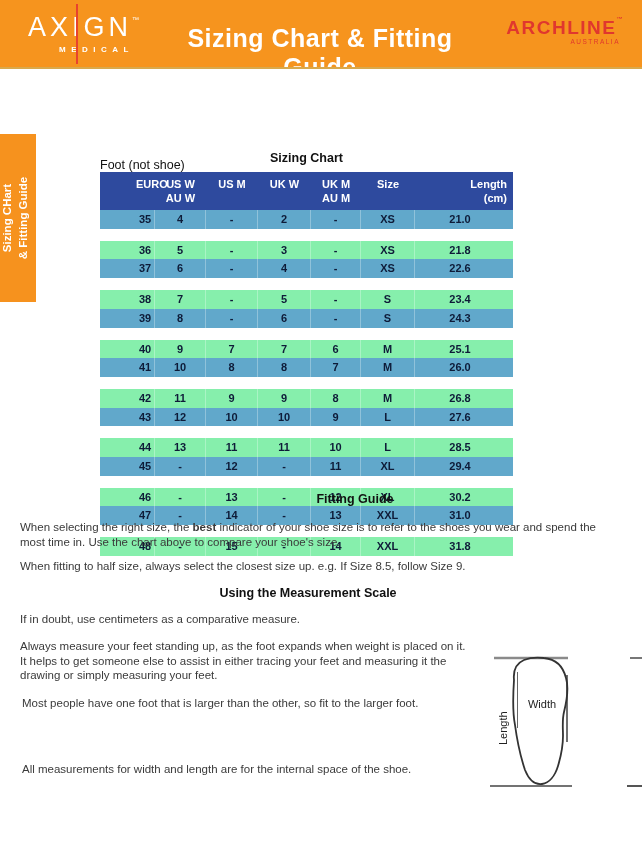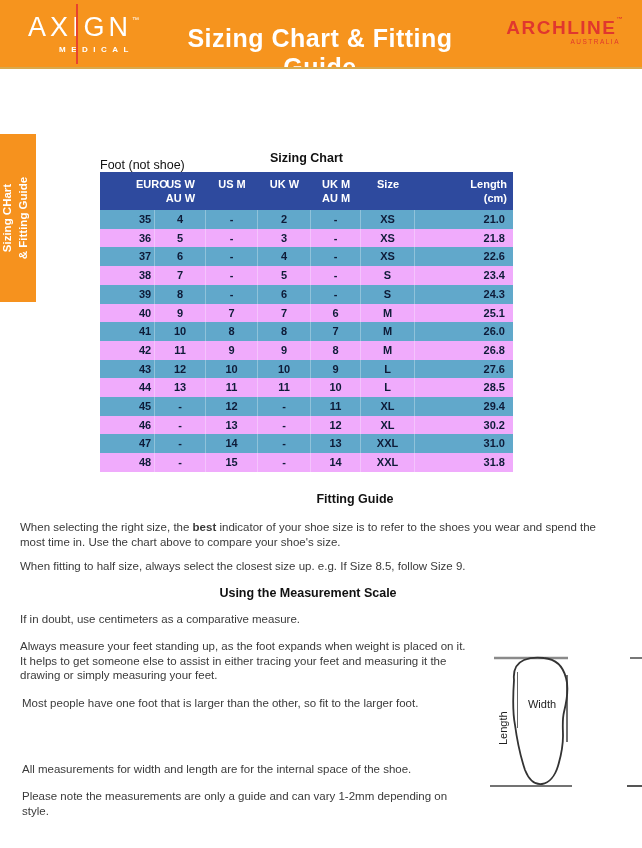--- a/index.html
+++ b/index.html
@@ -35,26 +35,26 @@
     font-size:12.5px; font-weight:bold; color:#111; }
   .foot-note { position:absolute; left:100px; top:158px; width:411px; text-align:left;
     font-size:12.5px; font-weight:normal; color:#111; }
 
   
   .sizing-table { position:absolute; left:100px; top:172px; width:413px; }
   .thead { display:flex; background:#2E4A9E; height:38px; }
   .th { color:#fff; font-weight:bold; font-size:11px; text-align:center; padding-top:5px; line-height:1.3; }
   .trow { display:flex; height:18.71px; }
   .trow.odd  { background:#61A8CB; }
-  .trow.even { background:#f0abfc; }
+  .trow.even { background:#86efac;margin-top:12px; }
   .td { font-size:11px; font-weight:bold; color:#0E1B38; text-align:center; line-height:18.71px;
     border-right:1px solid rgba(255,255,255,0.30); }
   .td:last-child { border-right:none; }
   .c0{width:55px;padding-left:36px;} .c1{width:51px;} .c2{width:52px;} .c3{width:53px;} .c4{width:50px;} .c5{width:54px;}
-  .c6{width:98px; text-align:right; padding-right:8px;}
+  .c6{width:98px; text-align:center; padding-right:8px;}
   .th.c6 { text-align:right; padding-right:6px; }
 
   
   .h2 { position:absolute; width:616px; text-align:center; font-size:12.5px; font-weight:bold; color:#111; }
   .para { position:absolute; font-size:11.5px; color:#3A3A3A; line-height:14.5px; }
 
   
   .foot-diagram { position:absolute; left:487px; top:650px; width:155px; height:145px; }
   .tick { position:absolute; background:#777; }
 
@@ -247,21 +247,20 @@
 
   <div class="h2" style="top:492px;margin-left:47px;">Fitting Guide</div>
   <div class="para" style="left:20px; top:520px; width:603px;"><span>When selecting the right size, the </span><b>best</b><span> indicator of your shoe size is to refer to the shoes you wear and spend the most time in. Use the chart above to compare your shoe's size.</span></div>
   <div class="para" style="left:20px; top:559px; width:600px;">When fitting to half size, always select the closest size up. e.g. If Size 8.5, follow Size 9.</div>
 
   <div class="h2" style="top:586px;">Using the Measurement Scale</div>
   <div class="para" style="left:20px; top:612px; width:580px;">If in doubt, use centimeters as a comparative measure.</div>
   <div class="para" style="left:20px; top:639px; width:452px;">Always measure your feet standing up, as the foot expands when weight is placed on it. It helps to get someone else to assist in either tracing your feet and measuring it the drawing or simply measuring your feet.</div>
   <div class="para" style="left:22px; top:696px; width:470px;">Most people have one foot that is larger than the other, so fit to the larger foot.</div>
   <div class="para" style="left:22px; top:762px; width:470px;">All measurements for width and length are for the internal space of the shoe.</div>
-  <div class="para" style="left:22px; top:789px; width:450px;">Please note the measurements are only a guide and can vary 1-2mm depending on style.</div>
 
   <div class="foot-diagram">
     <svg width="155" height="145" viewBox="0 0 155 145">
 
       <line x1="7" y1="8" x2="81" y2="8" stroke="#8a8a8a" stroke-width="2.4"></line>
 
       <line x1="3" y1="136" x2="85" y2="136" stroke="#444" stroke-width="1.4"></line>
 
       <path d="M37,10 C30,13 26,20 27,30 C26,45 25,60 28,75 C30,90 33,105 38,120
                C42,130 48,135 55,134 C62,133 68,126 71,116 C74,106 76,96 76,86

